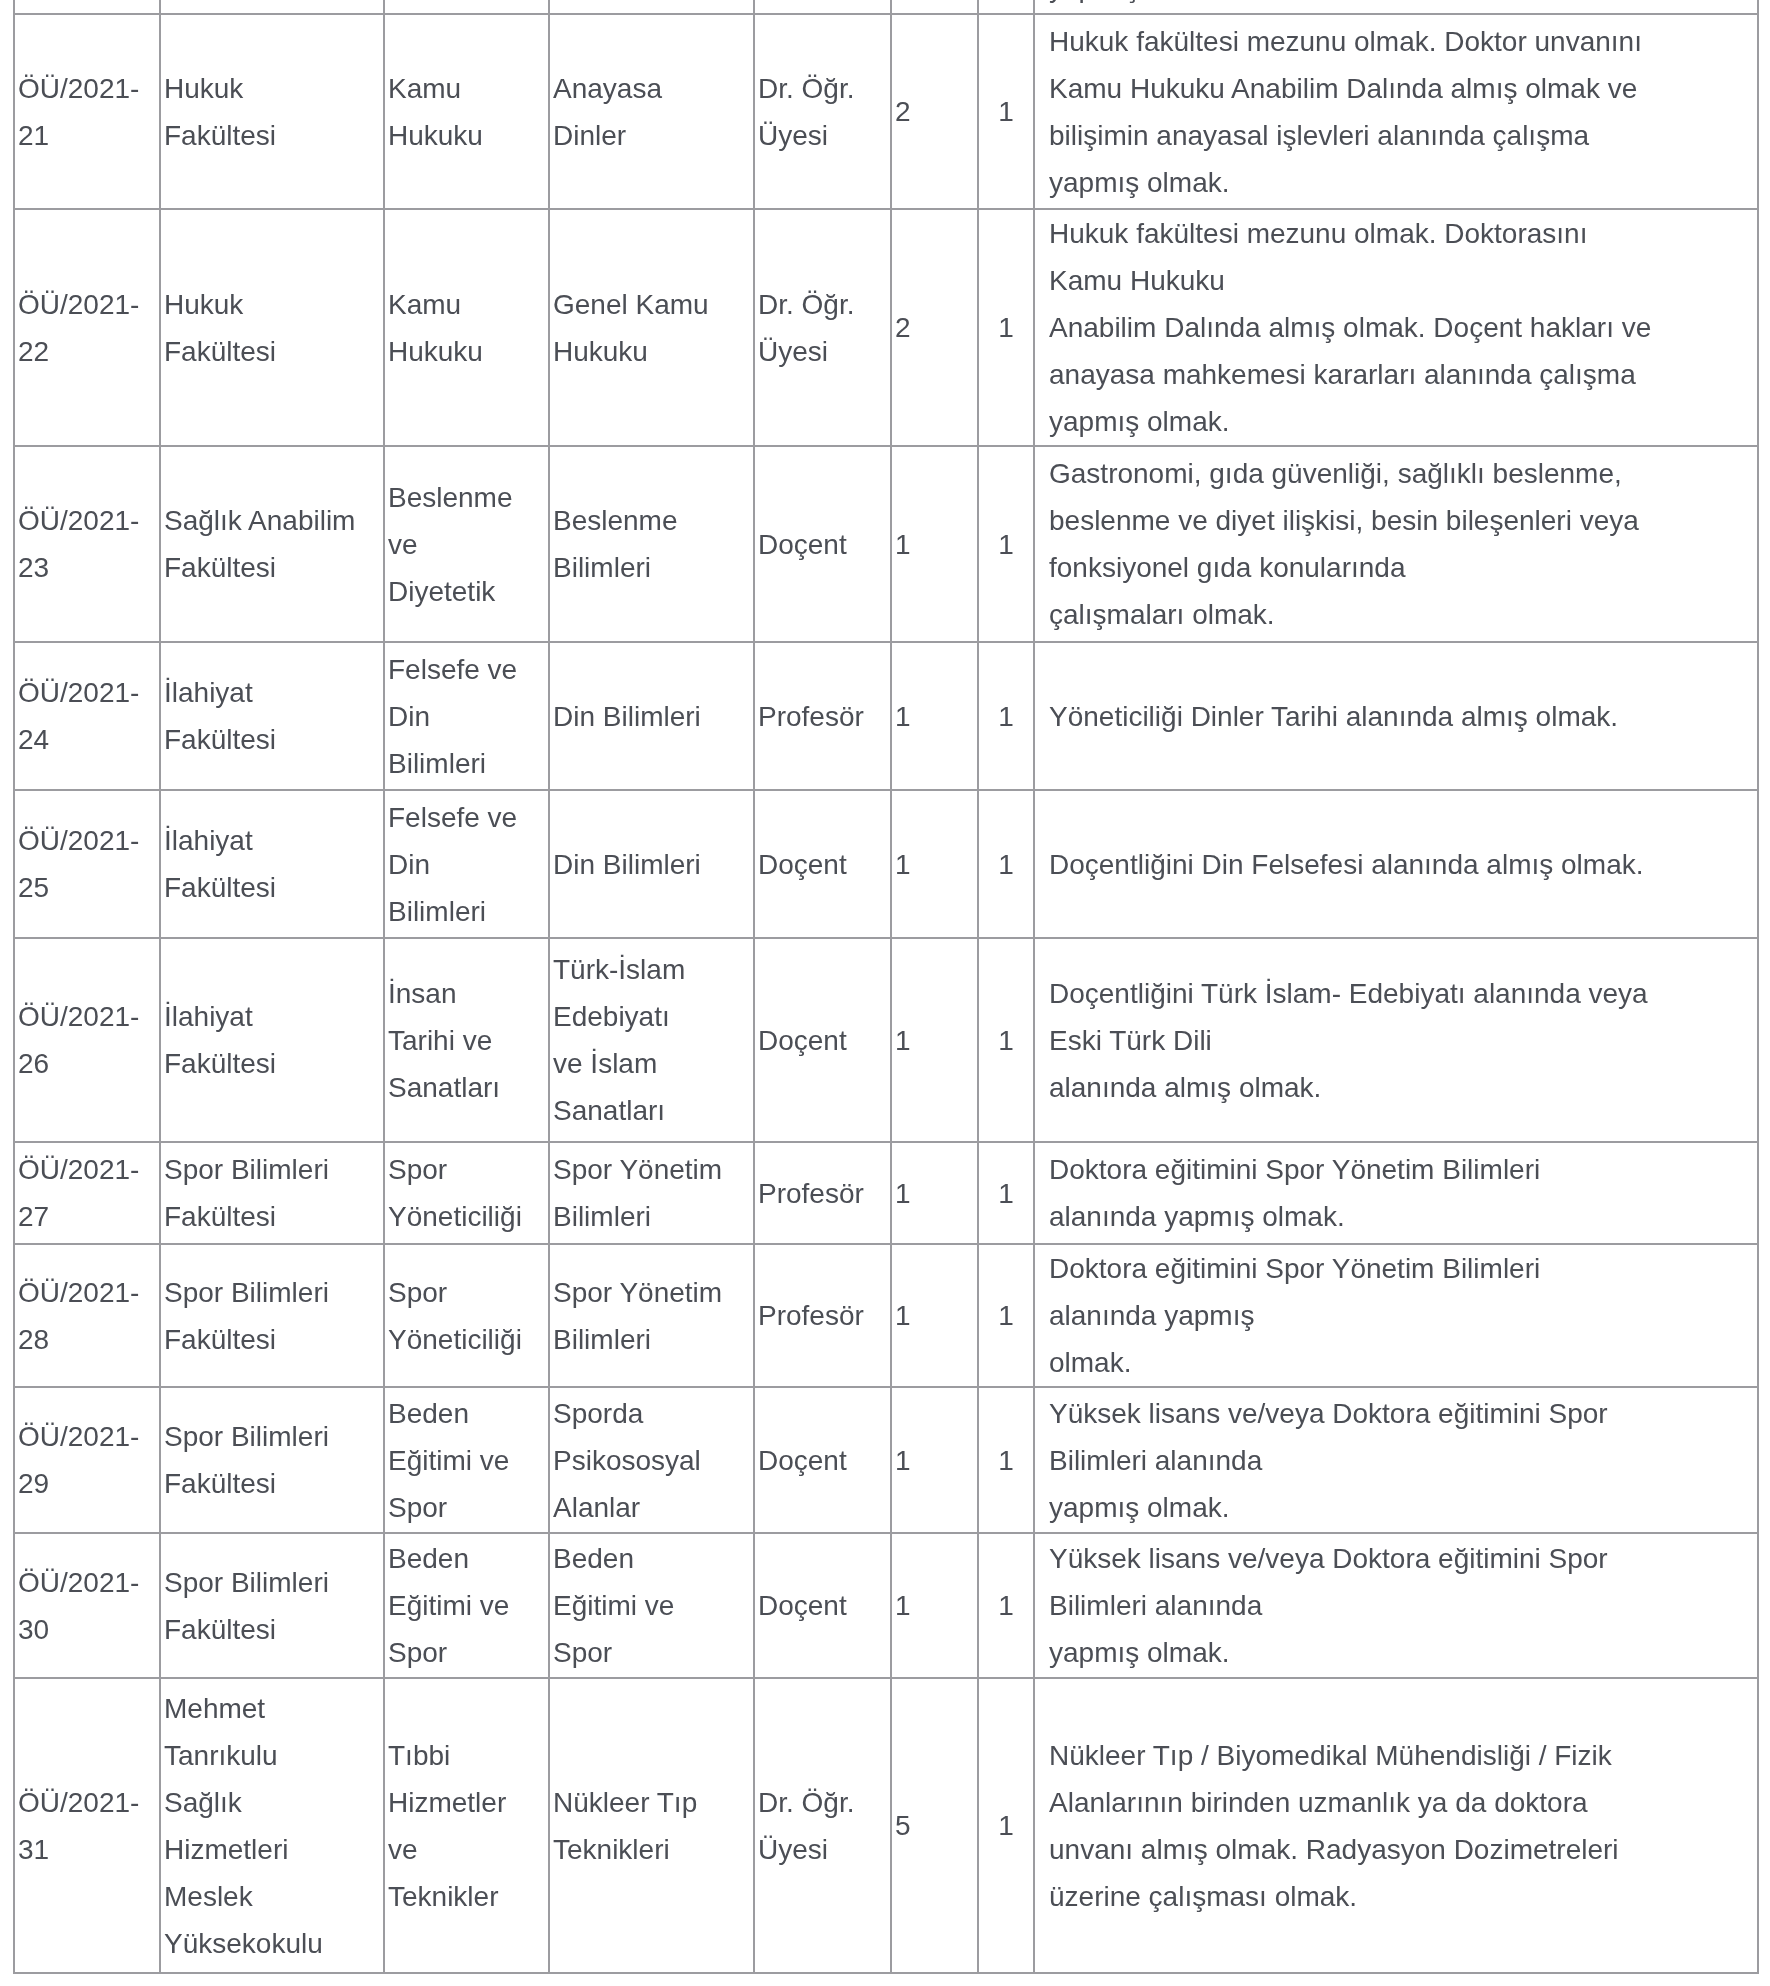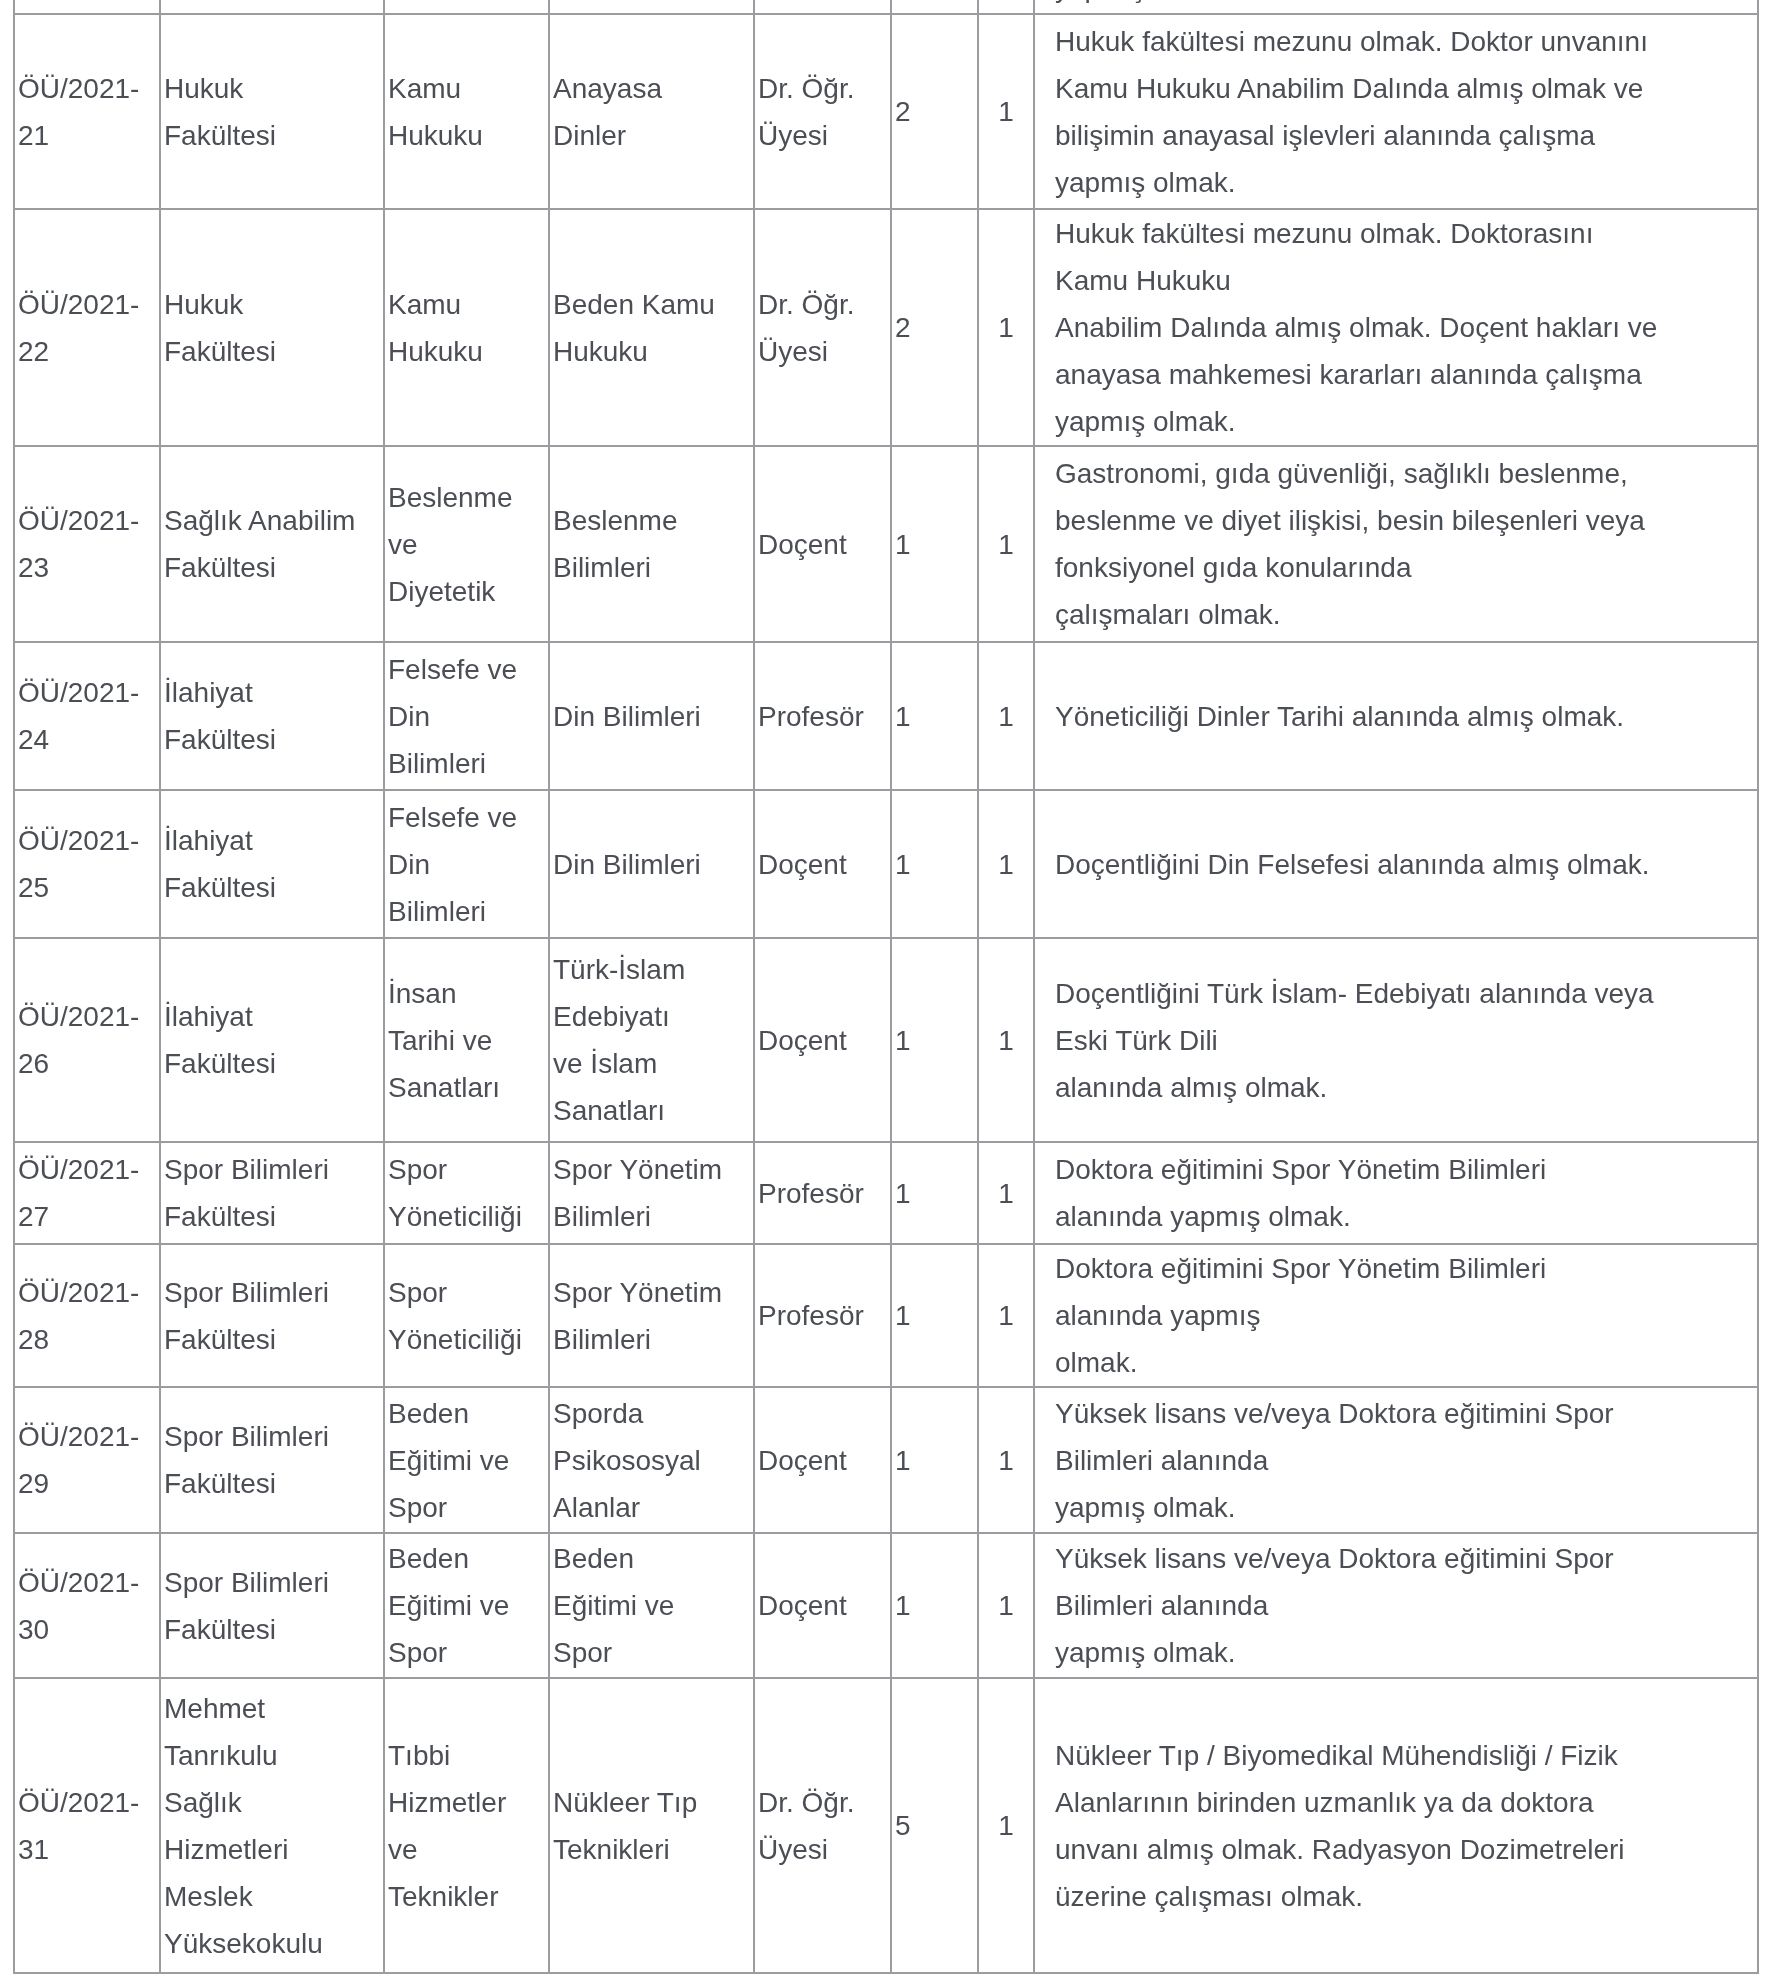--- a/index.html
+++ b/index.html
@@ -27,21 +27,21 @@
     vertical-align:middle;
     font-size:28px;
     line-height:47px;
     white-space:pre-line;
     padding:0 4px 0 3px;
     overflow:hidden;
     word-wrap:break-word;
   }
   td.c-degree{padding-left:3px;}
   td.c-quota{text-align:center;padding:0;}
-  td.c-description{padding-left:20px;padding-right:2px;}
+  td.c-description{padding-left:14px;padding-right:2px;}
   tr.clipped td{border-top:none;}
   .clip-inner{height:13px;overflow:hidden;}
   .clip-inner>div{margin-top:-36px;}
 </style>
 </head>
 <body>
 
 <div class="page">
   <table class="positions">
     <colgroup>
@@ -83,21 +83,21 @@
 bilişimin anayasal işlevleri alanında çalışma
 yapmış olmak.</td>
         </tr>
         <tr style="height: 229px;">
           <td class="c-id">ÖÜ/2021-
 22</td>
           <td class="c-faculty">Hukuk
 Fakültesi</td>
           <td class="c-department">Kamu
 Hukuku</td>
-          <td class="c-field">Beden Kamu
+          <td class="c-field">Genel Kamu
 Hukuku</td>
           <td class="c-title">Dr. Öğr.
 Üyesi</td>
           <td class="c-degree">2</td>
           <td class="c-quota">1</td>
           <td class="c-description">Hukuk fakültesi mezunu olmak. Doktorasını
 Kamu Hukuku
 Anabilim Dalında almış olmak. Doçent hakları ve
 anayasa mahkemesi kararları alanında çalışma
 yapmış olmak.</td>

